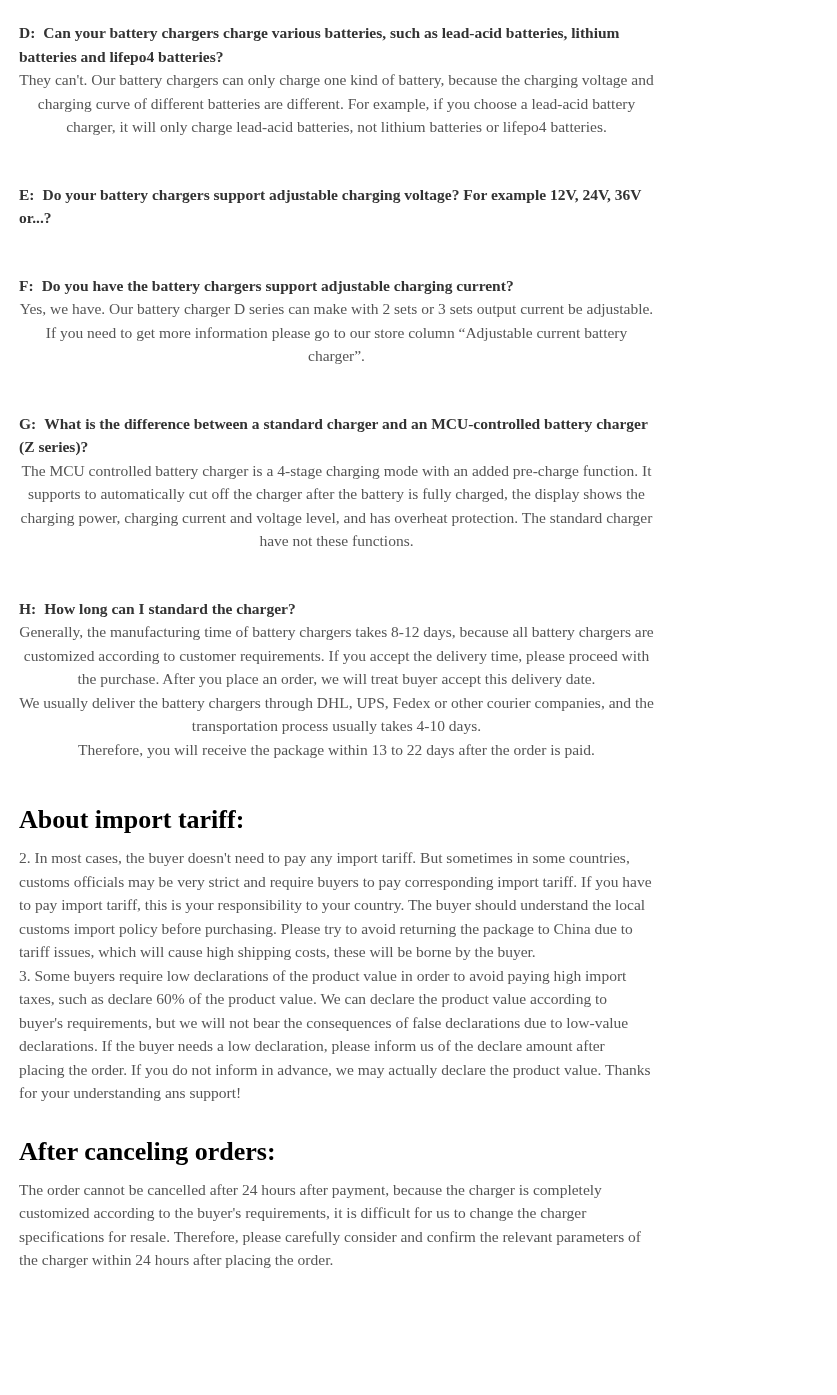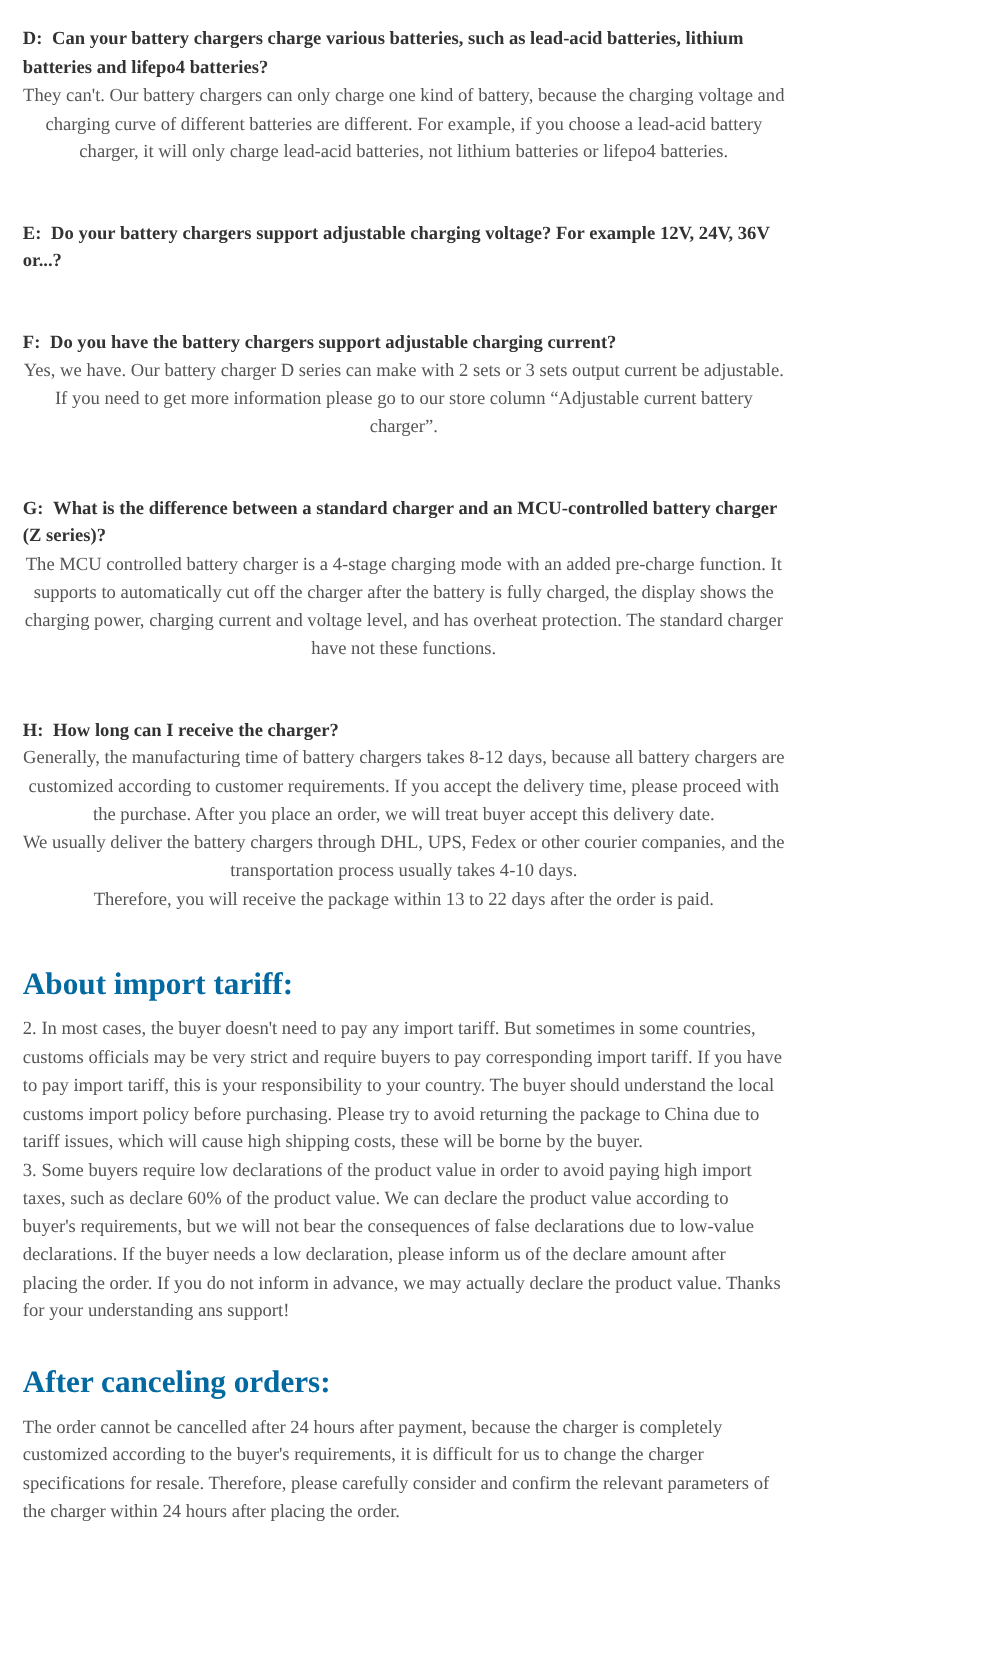--- a/index.html
+++ b/index.html
@@ -35,21 +35,21 @@
     text-align: center;
   }
   .content-section {
     margin-top: 32px;
   }
   .section-title {
     margin: 0 0 11px 0;
     font-size: 26px;
     line-height: 30px;
     font-weight: 700;
-    color: #0369a1;
+    color: #000000;
   }
   .content-section p {
     margin: 0;
   }
 </style>
 </head>
 <body>
 
 <div class="page">
 
@@ -72,21 +72,21 @@
   </div>
 
   <div class="faq-item">
     <p class="question"><span class="q-label">G:</span><span class="q-text">What is the difference between a standard charger and an MCU-controlled battery charger (Z series)?</span></p>
     <div class="answer">
       <p>The MCU controlled battery charger is a 4-stage charging mode with an added pre-charge function. It supports to automatically cut off the charger after the battery is fully charged, the display shows the charging power, charging current and voltage level, and has overheat protection. The standard charger have not these functions.</p>
     </div>
   </div>
 
   <div class="faq-item">
-    <p class="question"><span class="q-label">H:</span><span class="q-text">How long can I receive the charger?</span></p>
+    <p class="question"><span class="q-label">H:</span><span class="q-text">How long can I standard the charger?</span></p>
     <div class="answer">
       <p>Generally, the manufacturing time of battery chargers takes 8-12 days, because all battery chargers are customized according to customer requirements. If you accept the delivery time, please proceed with the purchase. After you place an order, we will treat buyer accept this delivery date.</p>
       <p>We usually deliver the battery chargers through DHL, UPS, Fedex or other courier companies, and the transportation process usually takes 4-10 days.</p>
       <p>Therefore, you will receive the package within 13 to 22 days after the order is paid.</p>
     </div>
   </div>
 
   <div class="content-section">
     <h2 class="section-title">About import tariff:</h2>
     <p>2. In most cases, the buyer doesn't need to pay any import tariff. But sometimes in some countries, customs officials may be very strict and require buyers to pay corresponding import tariff. If you have to pay import tariff, this is your responsibility to your country. The buyer should understand the local customs import policy before purchasing. Please try to avoid returning the package to China due to tariff issues, which will cause high shipping costs, these will be borne by the buyer.</p>

